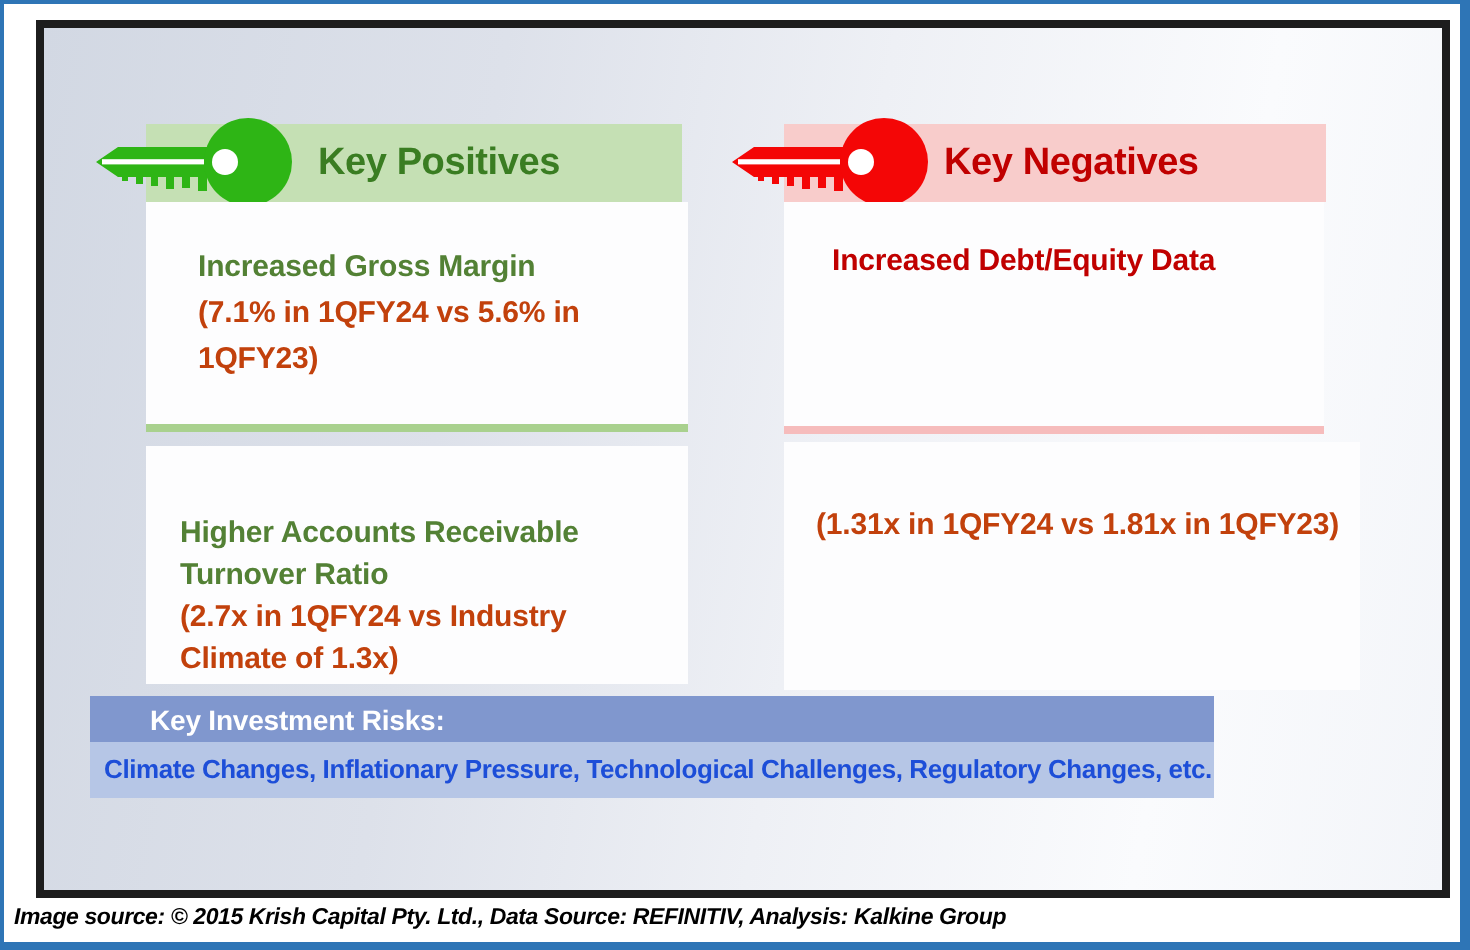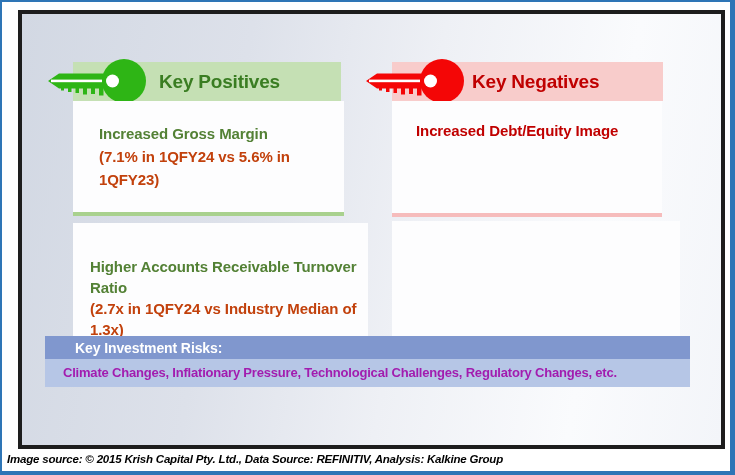--- a/index.html
+++ b/index.html
@@ -20,37 +20,37 @@
   .band-label{display:block;line-height:39px;font-size:19px;font-weight:bold;letter-spacing:-0.2px;}
   .band-green .band-label{padding-left:86px;color:#3a7d22;}
   .band-red .band-label{padding-left:80px;color:#c00000;}
   
   .key{position:absolute;top:58px;width:100px;height:46px;}
   .key-green{left:46px;}
   .key-red{left:364px;}
   
   .card{position:absolute;background:#fdfdfe;box-sizing:border-box;}
   .card-lt{left:73px;top:101px;width:271px;height:115px;border-bottom:4px solid #a9d18e;padding:21px 10px 0 26px;}
-  .card-lb{left:73px;top:223px;width:295px;height:119px;padding:33px 10px 0 17px;}
+  .card-lb{left:73px;top:223px;width:271px;height:119px;padding:33px 10px 0 17px;}
   .card-rt{left:392px;top:101px;width:270px;height:116px;border-bottom:4px solid #f6bcbc;padding:18px 8px 0 24px;}
   .card-rb{left:392px;top:221px;width:288px;height:124px;padding:31px 6px 0 16px;}
   .card-title{font-weight:bold;font-size:15px;letter-spacing:-0.1px;}
   .card-lt .card-title,.card-lt .card-detail,
   .card-rt .card-title,.card-rt .card-detail{line-height:23px;}
   .card-lb .card-title,.card-lb .card-detail,
   .card-rb .card-title,.card-rb .card-detail{line-height:21px;}
   .green-title{color:#538135;}
   .red-title{color:#c00000;}
   .card-detail{font-weight:bold;font-size:15px;color:#c2410c;letter-spacing:-0.1px;}
   
-  .risks{position:absolute;left:45px;top:336px;width:645px;height:51px;}
+  .risks{position:absolute;left:45px;top:348px;width:562px;height:51px;}
   .risks-header{height:23px;line-height:24px;background:#8097ce;color:#ffffff;
     font-size:14px;font-weight:bold;padding-left:30px;letter-spacing:-0.1px;}
-  .risks-body{height:28px;line-height:27px;background:#b6c6e6;color:#a21caf;
-    font-size:13px;font-weight:bold;padding-left:18px;letter-spacing:-0.2px;}
+  .risks-body{height:28px;line-height:27px;background:#b6c6e6;color:#1d4ed8;
+    font-size:13px;font-weight:bold;padding-left:7px;letter-spacing:-0.2px;}
   
   .source{position:absolute;left:7px;top:453px;font-size:11.5px;font-weight:bold;
     font-style:italic;color:#000;letter-spacing:-0.2px;white-space:nowrap;}
   
   .outer-frame{position:absolute;inset:0;border-style:solid;border-color:#2e75b6;
     border-width:2px 5px 4px 2px;pointer-events:none;z-index:10;}
 </style>
 </head>
 <body>
 
@@ -77,27 +77,28 @@
     <circle fill="#ffffff" cx="66.5" cy="23" r="6.5"></circle>
     <rect fill="#ffffff" x="5" y="21.6" width="51" height="2.6"></rect>
   </svg>
 
   <div class="card card-lt">
     <div class="card-title green-title">Increased Gross Margin</div>
     <div class="card-detail">(7.1% in 1QFY24 vs 5.6% in 1QFY23)</div>
   </div>
   <div class="card card-lb">
     <div class="card-title green-title">Higher Accounts Receivable Turnover Ratio</div>
-    <div class="card-detail">(2.7x in 1QFY24 vs Industry Median of 1.3x)</div>
+    <div class="card-detail">(2.7x in 1QFY24 vs Industry Climate of 1.3x)</div>
   </div>
 
   <div class="card card-rt">
-    <div class="card-title red-title">Increased Debt/Equity Image</div>
+    <div class="card-title red-title">Increased Debt/Equity Data</div>
   </div>
   <div class="card card-rb">
+    <div class="card-detail">(1.31x in 1QFY24 vs 1.81x in 1QFY23)</div>
   </div>
 
   <div class="risks">
     <div class="risks-header">Key Investment Risks:</div>
     <div class="risks-body">Climate Changes, Inflationary Pressure, Technological Challenges, Regulatory Changes, etc.</div>
   </div>
 
   <div class="source">Image source: © 2015 Krish Capital Pty. Ltd., Data Source: REFINITIV, Analysis: Kalkine Group</div>
 
   <div class="outer-frame"></div>

